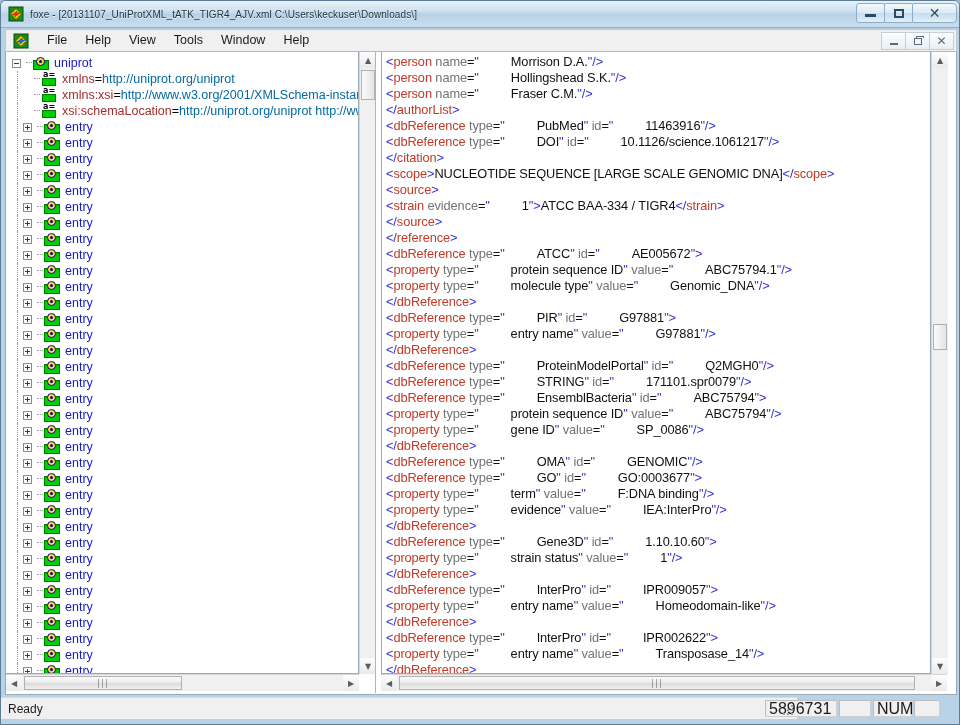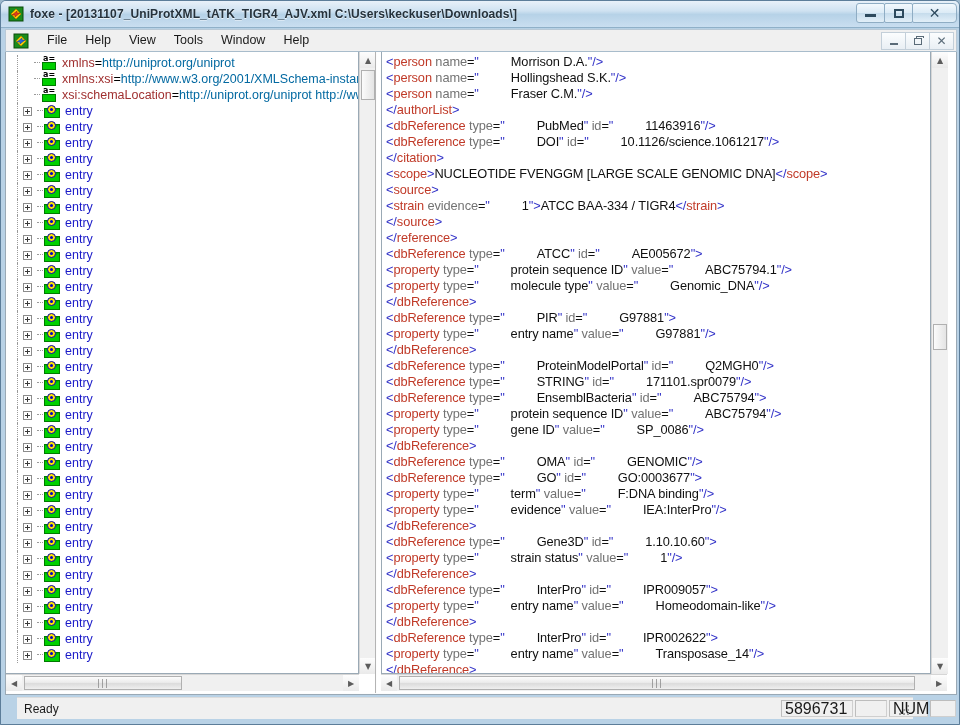--- a/index.html
+++ b/index.html
@@ -46,27 +46,26 @@
     align-items: center;
   }
   .titlebar-icon {
     width: 16px; height: 16px;
     margin-left: 7px;
     margin-right: 6px;
     position: relative;
     flex: 0 0 auto;
   }
   .title-text {
-    font-size: 12px;
+    font-size: 10px;
     color: #25323c;
     white-space: nowrap;
     overflow: hidden;
     letter-spacing: 0.1px;
     text-shadow: 0 1px 0 rgba(255,255,255,0.75);
-    font-weight: bold;
   }
   .win-buttons {
     position: absolute;
     right: 4px; top: 2px;
     display: flex;
     gap: 0px;
   }
   .win-btn {
     width: 29px; height: 20px;
     box-sizing: border-box;
@@ -383,22 +382,22 @@
   .grip {
     font-size: 9px;
     color: #8a8a8a;
     letter-spacing: 1px;
     font-family: "DejaVu Sans", sans-serif;
   }
 
   
   .statusbar {
     position: absolute;
-    left: 16px; top: 696px;
-    width: 896px; height: 22px;
+    left: 0; top: 696px;
+    width: 796px; height: 22px;
     box-sizing: border-box;
     background: #f0f0f0;
     border-top: 1px solid #dcdcdc;
     display: flex;
     align-items: center;
   }
   .status-text {
     font-size: 12px;
     color: #1a1a1a;
     margin-left: 7px;
@@ -484,20 +483,30 @@
           </div>
       </div>
     </div>
 
     <div class="client">
 
       <div class="tree-pane">
         <div class="tree-viewport">
           <div class="tree-rows" id="tree-rows">
               <div class="tnode">
+                <span class="indent" style="width: 6px;"></span>
+                <span class="expander"></span>
+                <span class="dash"></span>
+                <span class="ico-el">
+                  <span class="env"></span>
+                  <span class="badge"></span>
+                </span>
+                <span class="elname">uniprot</span>
+              </div>
+              <div class="tnode">
                 <span class="indent" style="width: 28px;"></span>
                 <span class="dotline" style="left: 11px; top: 0px; height: 16px;"></span>
                 <span class="dash"></span>
                 <span class="ico-attr">
                   <span class="bar"></span>
                   <span class="ae"><i>a</i><i>=</i></span>
                 </span>
                 <span class="attrname">xmlns</span>
                 <span class="eqs"> = </span>
                 <span class="attrval">http://uniprot.org/uniprot</span>
@@ -932,21 +941,21 @@
       <div class="xml-pane">
         <div class="xml-viewport">
           <div class="xml-lines" id="xml-lines">
               <div class="xline"><span class="b">&lt;</span><span class="tg">person </span><span class="at">name</span><span class="eq">=</span><span class="q">"</span><span class="vl">Morrison D.A.</span><span class="q">"</span><span class="b">/&gt;</span></div>
               <div class="xline"><span class="b">&lt;</span><span class="tg">person </span><span class="at">name</span><span class="eq">=</span><span class="q">"</span><span class="vl">Hollingshead S.K.</span><span class="q">"</span><span class="b">/&gt;</span></div>
               <div class="xline"><span class="b">&lt;</span><span class="tg">person </span><span class="at">name</span><span class="eq">=</span><span class="q">"</span><span class="vl">Fraser C.M.</span><span class="q">"</span><span class="b">/&gt;</span></div>
               <div class="xline"><span class="b">&lt;/</span><span class="tg">authorList</span><span class="b">&gt;</span></div>
               <div class="xline"><span class="b">&lt;</span><span class="tg">dbReference </span><span class="at">type</span><span class="eq">=</span><span class="q">"</span><span class="vl">PubMed</span><span class="q">"</span><span class="at"> id</span><span class="eq">=</span><span class="q">"</span><span class="vl">11463916</span><span class="q">"</span><span class="b">/&gt;</span></div>
               <div class="xline"><span class="b">&lt;</span><span class="tg">dbReference </span><span class="at">type</span><span class="eq">=</span><span class="q">"</span><span class="vl">DOI</span><span class="q">"</span><span class="at"> id</span><span class="eq">=</span><span class="q">"</span><span class="vl">10.1126/science.1061217</span><span class="q">"</span><span class="b">/&gt;</span></div>
               <div class="xline"><span class="b">&lt;/</span><span class="tg">citation</span><span class="b">&gt;</span></div>
-              <div class="xline"><span class="b">&lt;</span><span class="tg">scope</span><span class="b">&gt;</span><span class="tx">NUCLEOTIDE FVENGGM [LARGE SCALE GENOMIC DNA]</span><span class="b">&lt;/</span><span class="tg">scope</span><span class="b">&gt;</span></div>
+              <div class="xline"><span class="b">&lt;</span><span class="tg">scope</span><span class="b">&gt;</span><span class="tx">NUCLEOTIDE SEQUENCE [LARGE SCALE GENOMIC DNA]</span><span class="b">&lt;/</span><span class="tg">scope</span><span class="b">&gt;</span></div>
               <div class="xline"><span class="b">&lt;</span><span class="tg">source</span><span class="b">&gt;</span></div>
               <div class="xline"><span class="b">&lt;</span><span class="tg">strain </span><span class="at">evidence</span><span class="eq">=</span><span class="q">"</span><span class="vl">1</span><span class="q">"</span><span class="b">&gt;</span><span class="tx">ATCC BAA-334 / TIGR4</span><span class="b">&lt;/</span><span class="tg">strain</span><span class="b">&gt;</span></div>
               <div class="xline"><span class="b">&lt;/</span><span class="tg">source</span><span class="b">&gt;</span></div>
               <div class="xline"><span class="b">&lt;/</span><span class="tg">reference</span><span class="b">&gt;</span></div>
               <div class="xline"><span class="b">&lt;</span><span class="tg">dbReference </span><span class="at">type</span><span class="eq">=</span><span class="q">"</span><span class="vl">ATCC</span><span class="q">"</span><span class="at"> id</span><span class="eq">=</span><span class="q">"</span><span class="vl">AE005672</span><span class="q">"</span><span class="b">&gt;</span></div>
               <div class="xline"><span class="b">&lt;</span><span class="tg">property </span><span class="at">type</span><span class="eq">=</span><span class="q">"</span><span class="vl">protein sequence ID</span><span class="q">"</span><span class="at"> value</span><span class="eq">=</span><span class="q">"</span><span class="vl">ABC75794.1</span><span class="q">"</span><span class="b">/&gt;</span></div>
               <div class="xline"><span class="b">&lt;</span><span class="tg">property </span><span class="at">type</span><span class="eq">=</span><span class="q">"</span><span class="vl">molecule type</span><span class="q">"</span><span class="at"> value</span><span class="eq">=</span><span class="q">"</span><span class="vl">Genomic_DNA</span><span class="q">"</span><span class="b">/&gt;</span></div>
               <div class="xline"><span class="b">&lt;/</span><span class="tg">dbReference</span><span class="b">&gt;</span></div>
               <div class="xline"><span class="b">&lt;</span><span class="tg">dbReference </span><span class="at">type</span><span class="eq">=</span><span class="q">"</span><span class="vl">PIR</span><span class="q">"</span><span class="at"> id</span><span class="eq">=</span><span class="q">"</span><span class="vl">G97881</span><span class="q">"</span><span class="b">&gt;</span></div>
               <div class="xline"><span class="b">&lt;</span><span class="tg">property </span><span class="at">type</span><span class="eq">=</span><span class="q">"</span><span class="vl">entry name</span><span class="q">"</span><span class="at"> value</span><span class="eq">=</span><span class="q">"</span><span class="vl">G97881</span><span class="q">"</span><span class="b">/&gt;</span></div>

